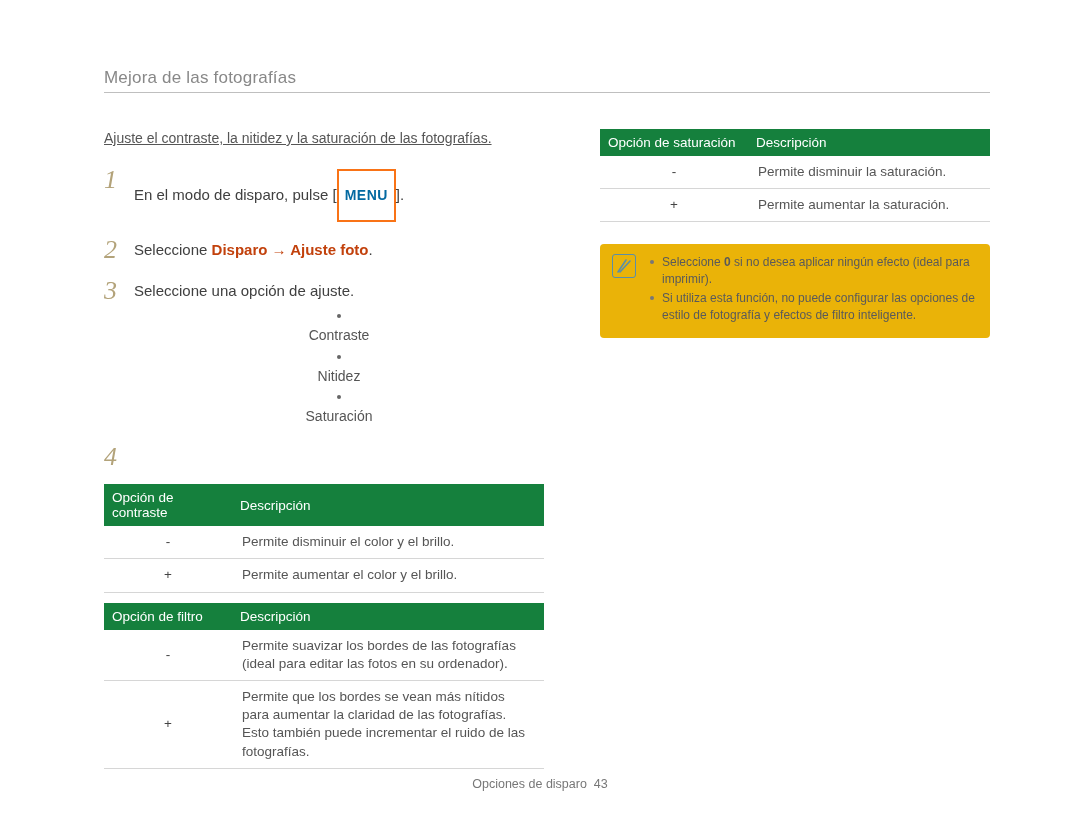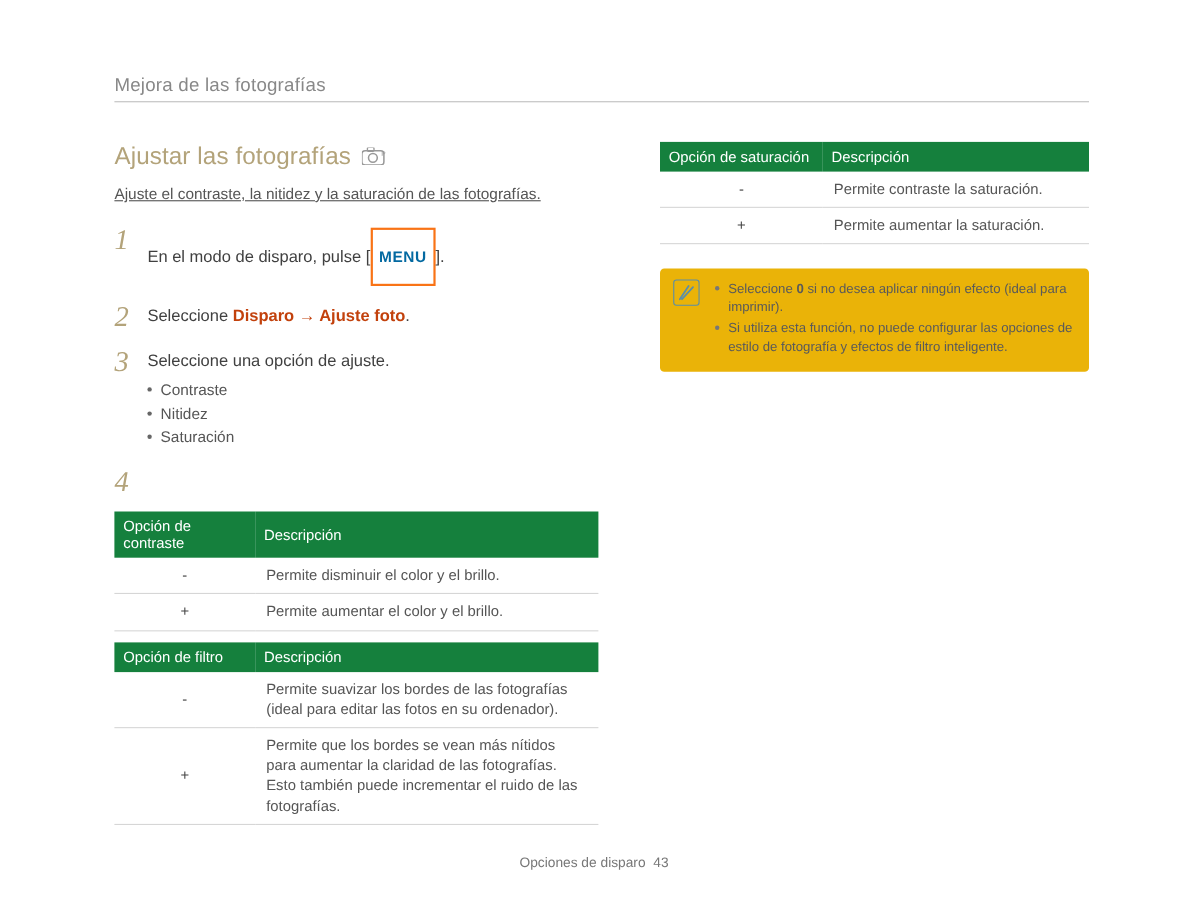--- a/index.html
+++ b/index.html
@@ -18,21 +18,21 @@
 
   .subtext { font-size: 14px; color: #555; margin-bottom: 18px; line-height: 1.35; text-decoration: underline; }
 
   .steps { list-style: none; }
   .steps li { display: flex; align-items: flex-start; gap: 12px; margin-bottom: 14px; }
   .step-num { font-size: 26px; font-style: italic; font-weight: 300; color: #b3a37a; line-height: 1.05; width: 18px; font-family: Georgia, "Times New Roman", serif; }
   .step-body { flex: 1; font-size: 15px; color: #404040; line-height: 1.4; padding-top: 3px; }
   .step-body .bold { font-weight: 700; color: #c2410c; }
   .menu-key { display: inline-block; border: 2px solid #f97316; padding: 16px 6px; font-weight: 700; font-size: 14px; letter-spacing: 0.5px; line-height: 1.2; vertical-align: baseline; color:#0369a1; }
   .step-sublist { list-style: none; margin-top: 6px; }
-  .step-sublist li { display: flex; gap: 8px; font-size: 14px; color: #555; margin-bottom: 2px; align-items: flex-start; }
+  .step-sublist li { display: flex; gap: 8px; font-size: 14px; color: #555; margin-bottom: 2px; align-items: center; flex-direction: column; }
   .bullet-dot { width: 4px; height: 4px; background: #666; border-radius: 50%; margin-top: 7px; flex-shrink: 0; }
 
   table.option-table { border-collapse: collapse; width: 100%; margin-top: 6px; margin-bottom: 10px; font-size: 13.5px; }
   table.option-table th { background: #15803d; color: #fff; font-weight: 400; text-align: left; padding: 6px 10px 6px 8px; border: 0; }
   table.option-table th:first-child { width: 128px; }
   table.option-table td { padding: 7px 10px; border-bottom: 1px solid #d6d6d6; color: #555; line-height: 1.35; vertical-align: middle; }
   table.option-table td.sym { text-align: center; color: #444; }
   table.option-table tr:last-child td { border-bottom: 1px solid #d6d6d6; }
 
   .note-box { background: #eab308; border-radius: 4px; padding: 10px 14px 12px 50px; position: relative; margin-top: 22px; }
@@ -50,31 +50,20 @@
 
 <div class="page">
 
   <div class="breadcrumb">Mejora de las fotografías</div>
   <hr class="rule">
 
   <div class="columns">
 
     <div class="col-left">
 
-      <div class="section-title">
-        <h1>Ajustar las fotografías</h1>
-        <span class="mode-icon">
-          <svg width="22" height="16" viewBox="0 0 22 16">
-            <rect x="0" y="3" width="20" height="13" rx="3" fill="none" stroke="#999" stroke-width="1.4"></rect>
-            <rect x="5" y="0" width="6" height="3.5" rx="1" fill="none" stroke="#999" stroke-width="1.2"></rect>
-            <circle cx="10" cy="9.5" r="4" fill="none" stroke="#999" stroke-width="1.4"></circle>
-            <text x="17.5" y="8" font-size="6" fill="#999" font-family="Arial">P</text>
-          </svg>
-        </span>
-      </div>
 
       <p class="subtext">Ajuste el contraste, la nitidez y la saturación de las fotografías.</p>
 
       <ol class="steps">
         <li>
           <span class="step-num">1</span>
           <div class="step-body">
             <span>En el modo de disparo, pulse  [</span><span class="menu-key">MENU</span><span>].</span>
           </div>
         </li>
@@ -154,21 +143,21 @@
       <table class="option-table" style="margin-top:0;">
         <thead>
           <tr>
             <th style="width:148px;">Opción de saturación</th>
             <th>Descripción</th>
           </tr>
         </thead>
         <tbody>
           <tr>
             <td class="sym">-</td>
-            <td>Permite contraste la saturación.</td>
+            <td>Permite disminuir la saturación.</td>
           </tr>
           <tr>
             <td class="sym">+</td>
             <td>Permite aumentar la saturación.</td>
           </tr>
         </tbody>
       </table>
 
       <div class="note-box">
         <span class="note-icon">

